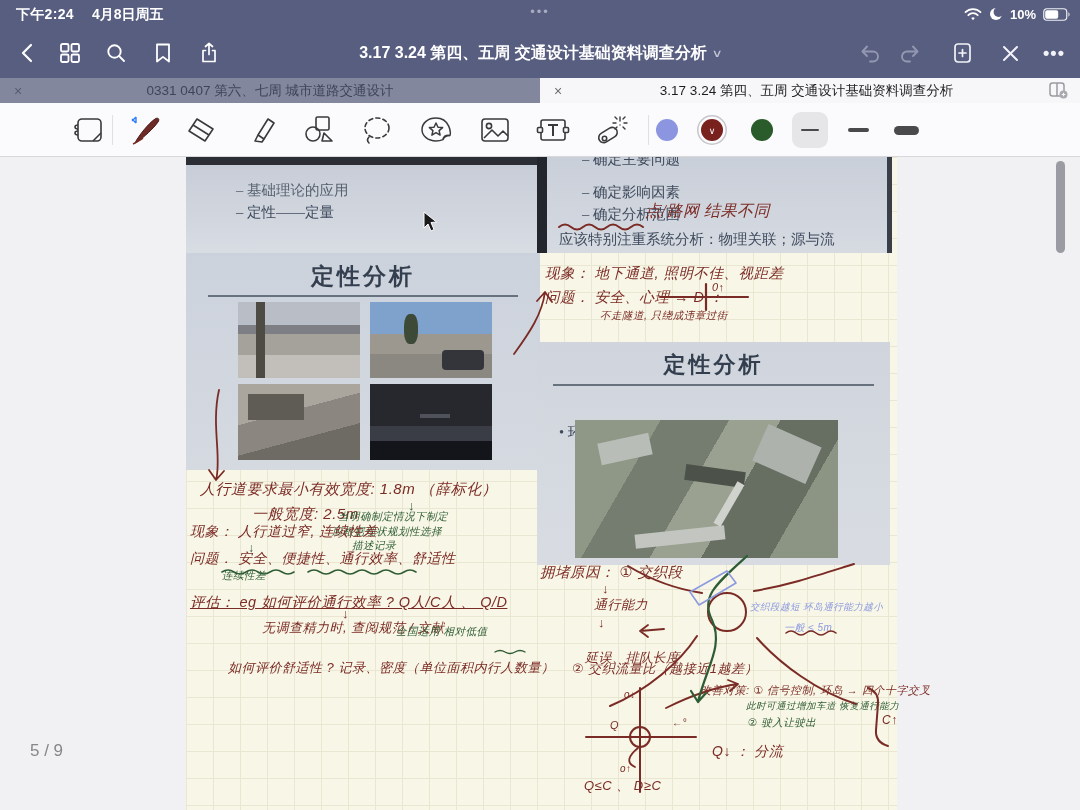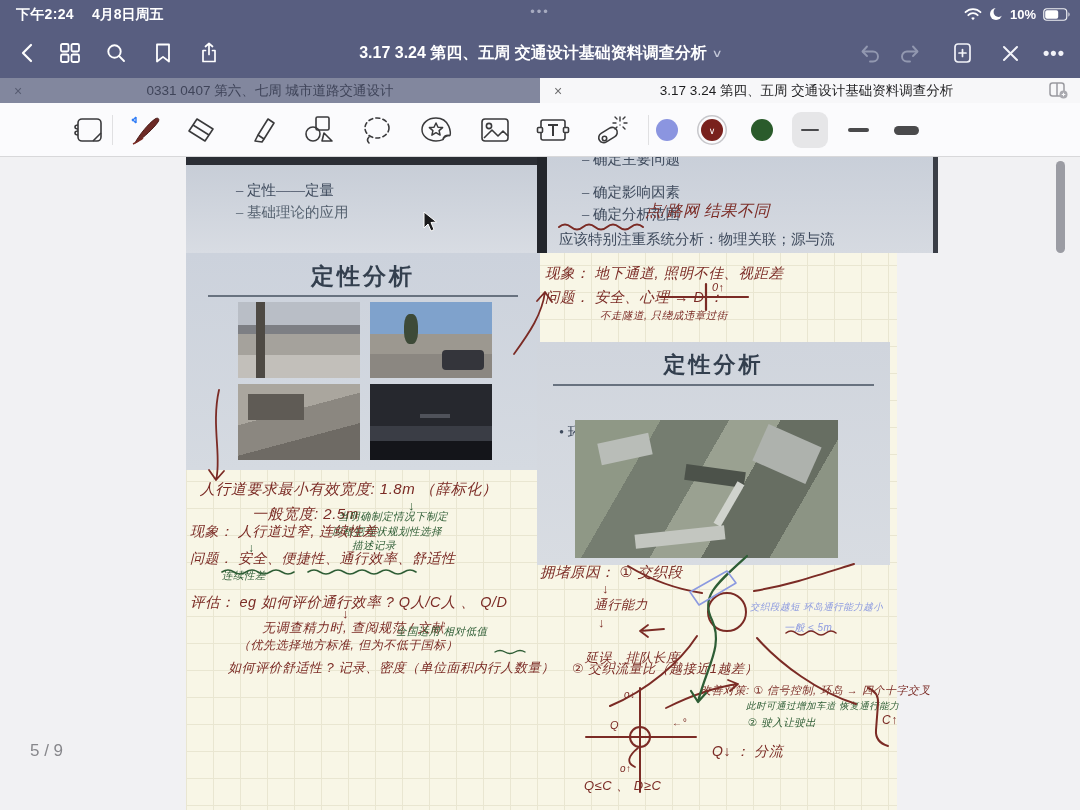--- a/index.html
+++ b/index.html
@@ -242,26 +242,26 @@
         <div class="dash" style="width:25px;height:9px;border-radius:5px"></div>
       </div>
   </div>
 
   <div id="content">
     <div id="page">
 
       <div class="slide" style="left:0;top:0;width:351px;height:96px;background:linear-gradient(180deg,#c6ccd6,#d8dce3);border-right:3px solid #2a2d33;">
         <div style="position:absolute;left:0;top:0;width:100%;height:8px;background:#2b2e35;"></div>
         <div style="position:absolute;left:50px;top:22px;font-size:14.5px;line-height:22px;">
+          <div style="color:#55616f">– 基础理论的应用</div>
           <div>– 定性——定量</div>
-          <div style="color:#55616f">– 基础理论的应用</div>
-        </div>
-      </div>
-
-      <div class="slide" style="left:351px;top:0;width:355px;height:96px;background:linear-gradient(180deg,#c9cfd9,#d6dae1);padding-left:46px;">
+        </div>
+      </div>
+
+      <div class="slide" style="left:351px;top:0;width:355px;height:96px;background:linear-gradient(180deg,#c9cfd9,#d6dae1);">
         <div style="position:absolute;left:0;top:0;width:10px;height:100%;background:#23262c;"></div>
         <div style="position:absolute;right:0;top:0;width:5px;height:100%;background:#3a3e46;"></div>
         <div style="position:absolute;left:45px;top:0;height:11px;overflow:hidden;">
             <span style="display:block;margin-top:-7px;font-size:14.5px;">– 确定主要问题</span>
           </div>
         <div style="position:absolute;left:45px;top:24px;font-size:14.5px;line-height:22px;">
           <div>– 确定影响因素</div>
           <div>– 确定分析范围</div>
         </div>
         <div class="hw red" style="left:108px;top:44px;font-size:16px;">点/路网 结果不同</div>
@@ -302,25 +302,24 @@
       <div class="hw red" style="left:14px;top:323px;font-size:15px;">人行道要求最小有效宽度: 1.8m （薛标化）</div>
       <div class="hw red" style="left:66px;top:348px;font-size:15px;">一般宽度: 2.5m</div>
       <div class="hw green" style="left:222px;top:341px;font-size:13px;">↓</div>
       <div class="hw green" style="left:152px;top:353px;font-size:10.5px;">当明确制定情况下制定</div>
       <div class="hw green" style="left:146px;top:368px;font-size:10.5px;">应根据现状规划性选择</div>
       <div class="hw green" style="left:166px;top:382px;font-size:10.5px;">描述记录</div>
       <div class="hw red" style="left:4px;top:366px;font-size:14px;">现象： 人行道过窄, 连续性差</div>
       <div class="hw green" style="left:62px;top:384px;font-size:12px;">↓</div>
       <div class="hw red" style="left:4px;top:393px;font-size:14px;">问题．  安全、便捷性、通行效率、舒适性</div>
       <div class="hw green" style="left:36px;top:412px;font-size:10.5px;">连续性差</div>
-      <div class="hw red" style="left:4px;top:436px;font-size:14.5px;">评估： eg 如何评价通行效率 ?   Q人/C人 、 Q/D</div>
+      <div class="hw red" style="left:4px;top:436px;font-size:14.5px;text-decoration:underline;">评估： eg 如何评价通行效率 ?   Q人/C人 、 Q/D</div>
       <div class="hw red" style="left:156px;top:449px;font-size:13px;">↓</div>
       <div class="hw red" style="left:76px;top:462px;font-size:13px;">无调查精力时, 查阅规范 / 文献</div>
       <div class="hw green" style="left:210px;top:468px;font-size:10.5px;">全国适用 相对低值</div>
-      <div class="hw red" style="left:52px;top:480px;font-size:12px;">（优先选择地方标准, 但为不低于国标）</div>
       <div class="hw red" style="left:42px;top:502px;font-size:13px;">如何评价舒适性 ?    记录、密度（单位面积内行人数量）</div>
 
       <div class="hw red" style="left:359px;top:107px;font-size:14.5px;">现象： 地下通道, 照明不佳、视距差</div>
       <div class="hw red" style="left:359px;top:131px;font-size:14.5px;">问题．  安全、心理 → D ：</div>
       <div class="hw red" style="left:526px;top:124px;font-size:11px;">0↑</div>
       <div class="hw red" style="left:414px;top:152px;font-size:10.5px;">不走隧道, 只绕成违章过街</div>
       <div class="hw red" style="left:354px;top:406px;font-size:14.5px;">拥堵原因： ① 交织段</div>
       <div class="hw red" style="left:416px;top:424px;font-size:13px;">↓</div>
       <div class="hw red" style="left:408px;top:439px;font-size:13px;">通行能力</div>
       <div class="hw red" style="left:412px;top:458px;font-size:13px;">↓</div>

